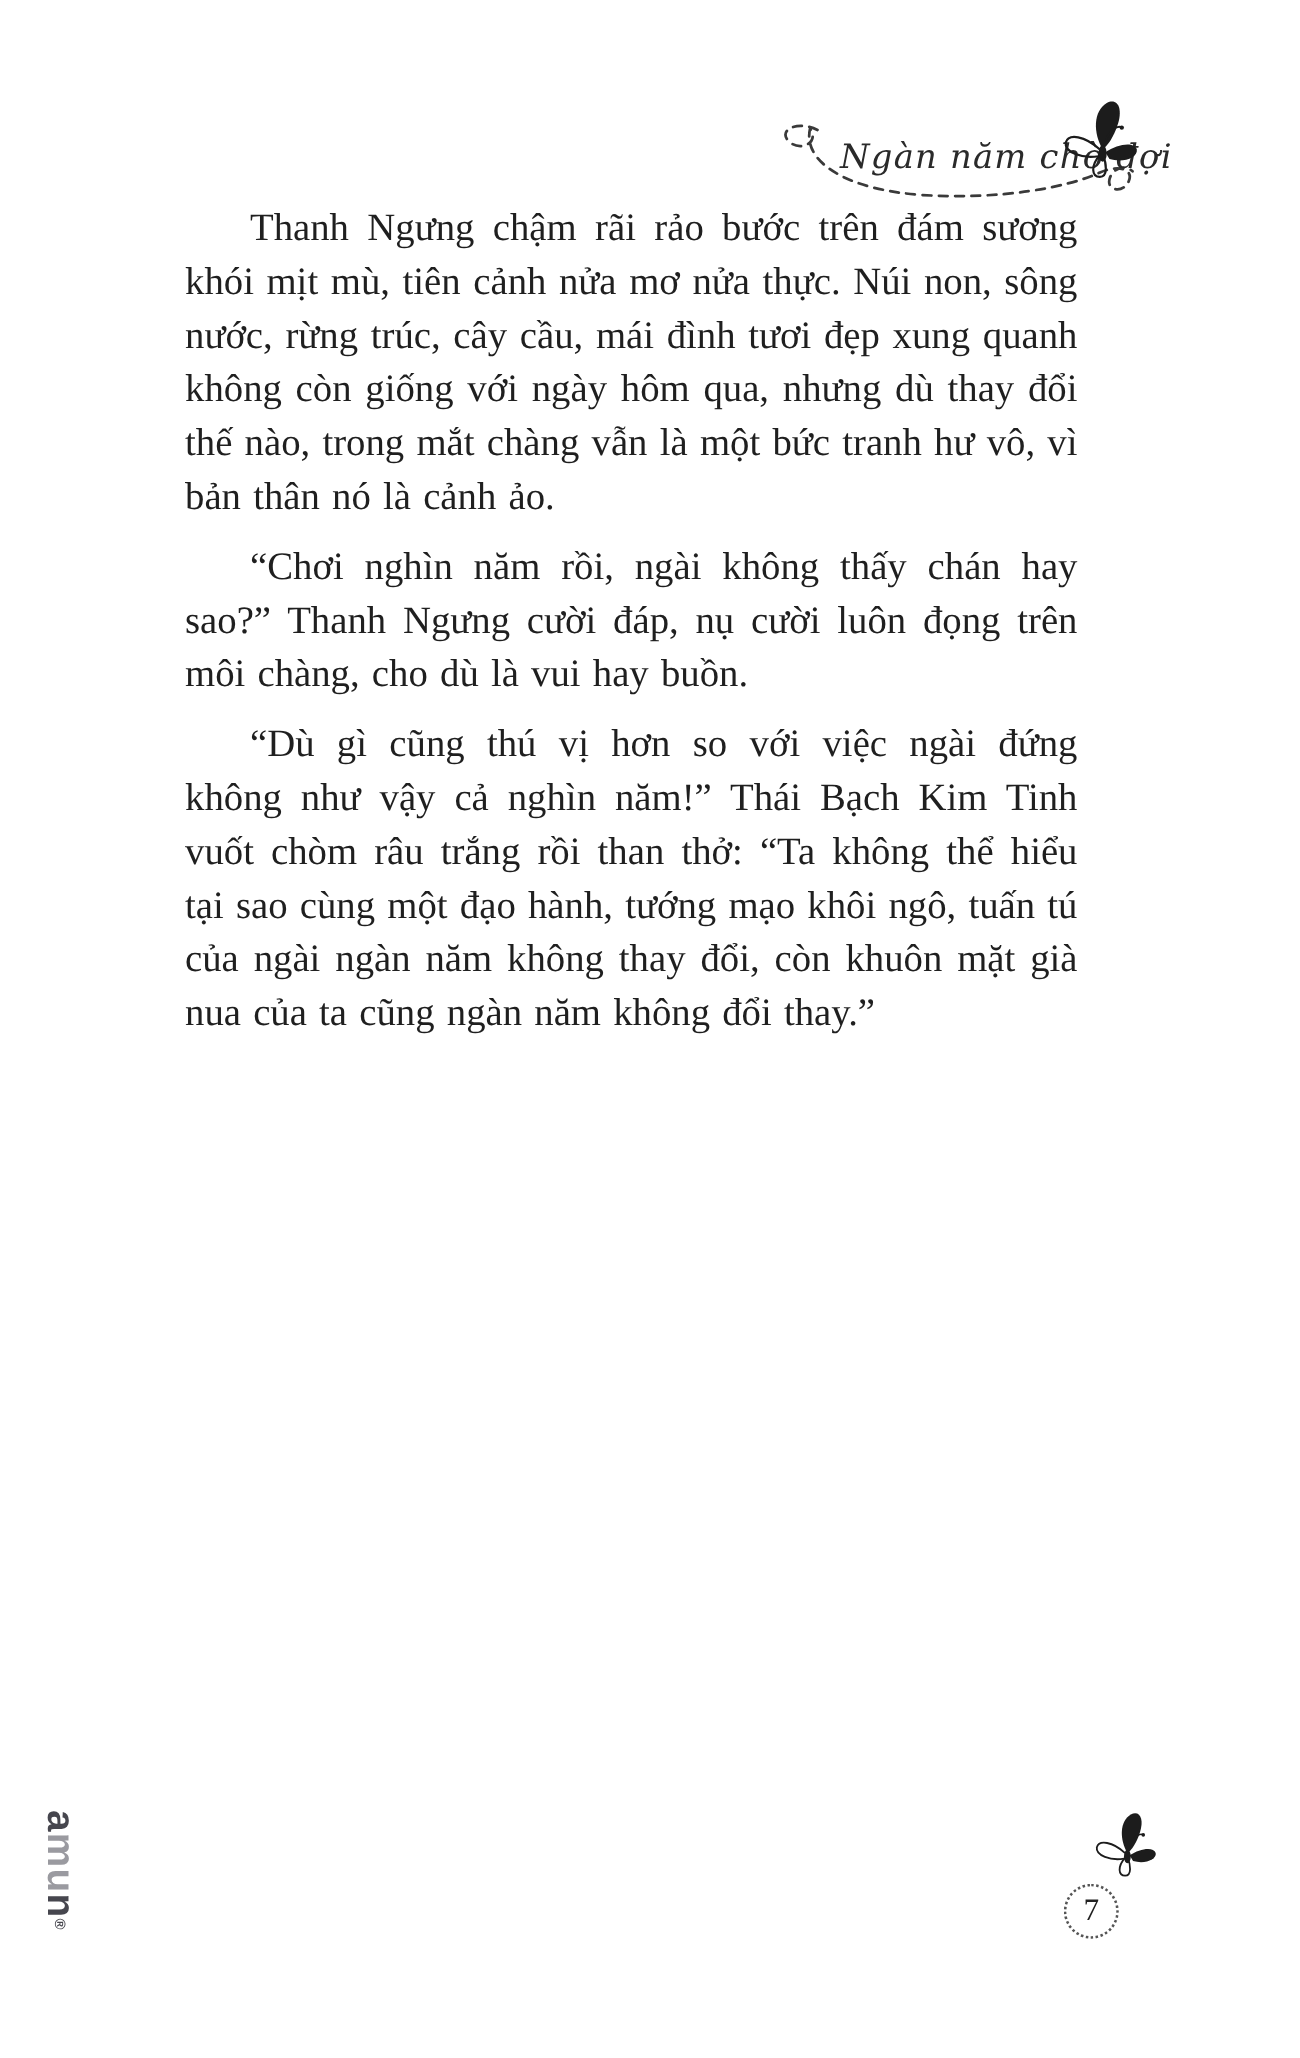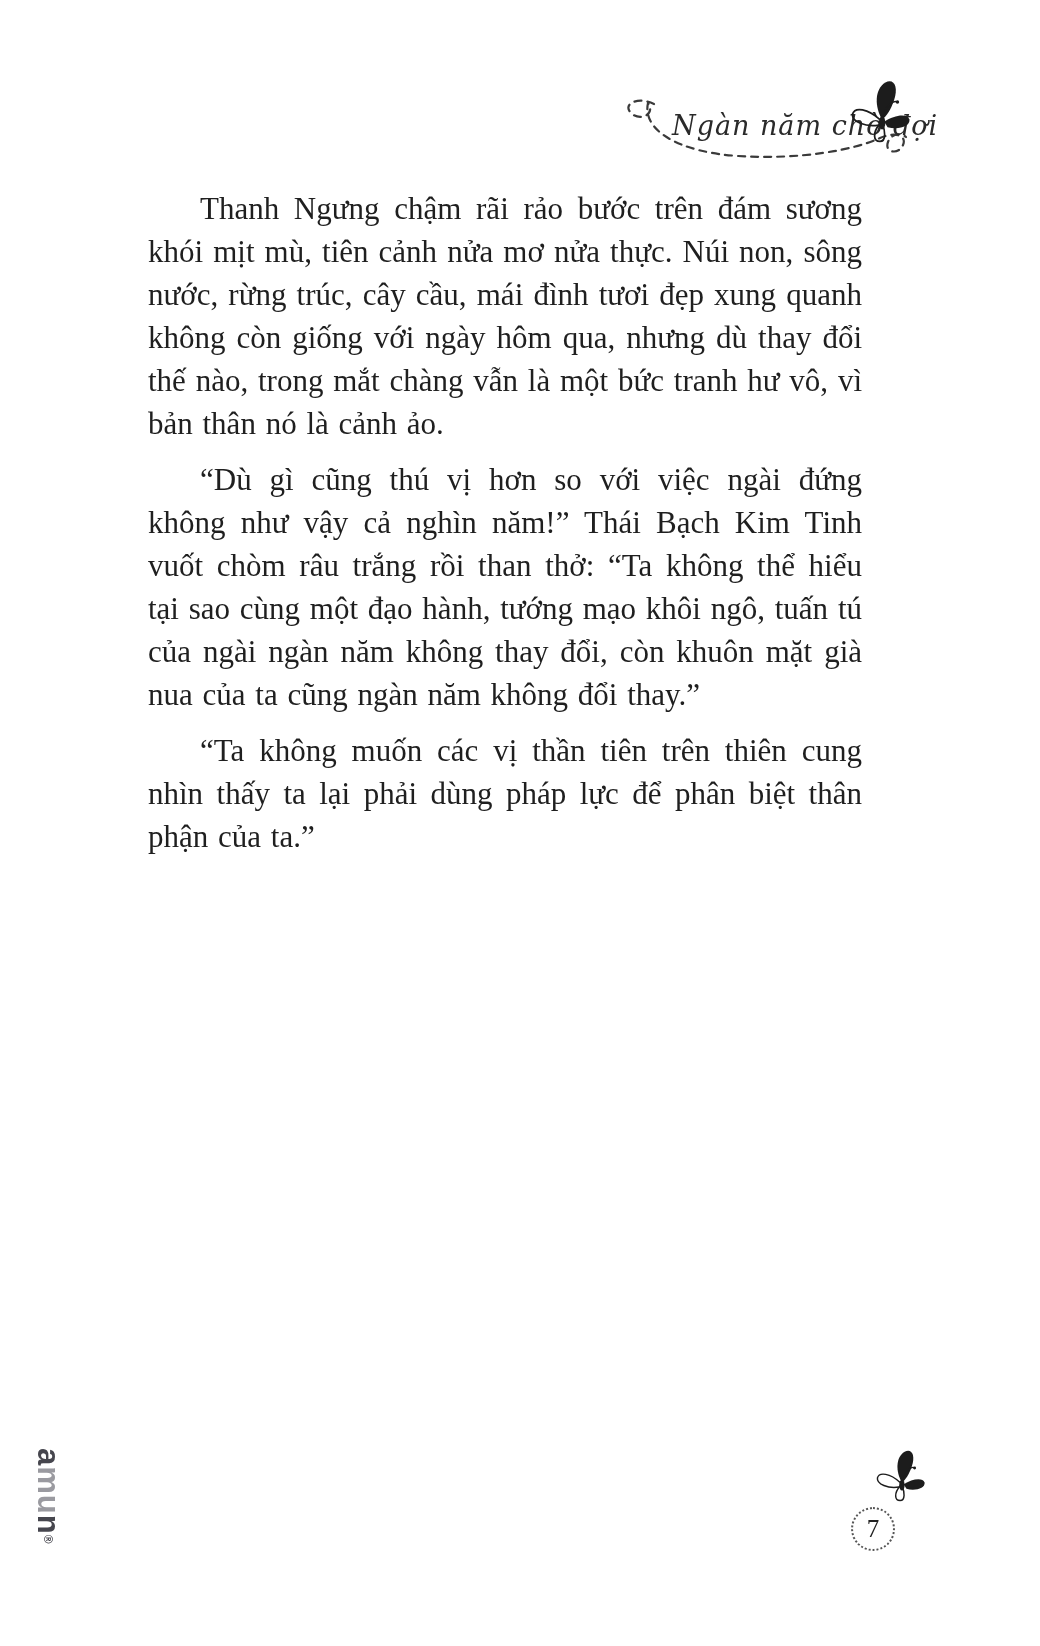--- a/index.html
+++ b/index.html
@@ -42,21 +42,21 @@
     left: 238px;
     top: -2px;
     width: 70px;
     height: 70px;
   }
 
   
   .text-block {
     position: absolute;
     left: 148px;
-    top: 187px;
+    top: 160px;
     width: 714px;
     color: #1f1f1f;
     font-size: 31px;
     line-height: 43px;
     text-align: justify;
   }
   .text-block p {
     margin: 0 0 13px 0;
     text-indent: 52px;
     word-spacing: 2px;
@@ -136,22 +136,22 @@
       <path d="M46 24 C30 16 14 24 23 33 C32 42 48 34 40 23 C34 50 70 72 130 76 C192 80 246 70 272 58 C288 51 299 56 295 65 C291 75 276 73 280 62 C283 54 292 52 298 57" fill="none" stroke="#3a3a3a" stroke-width="2.2" stroke-dasharray="7 6" stroke-linecap="round"></path>
     </svg>
     <span class="header-title">Ngàn năm chờ đợi</span>
     <svg class="butterfly-header" viewBox="0 0 64 64" color="#1c1c1c">
       <use href="#butterfly"></use>
     </svg>
   </div>
 
   <div class="text-block">
     <p>Thanh Ngưng chậm rãi rảo bước trên đám sương khói mịt mù, tiên cảnh nửa mơ nửa thực. Núi non, sông nước, rừng trúc, cây cầu, mái đình tươi đẹp xung quanh không còn giống với ngày hôm qua, nhưng dù thay đổi thế nào, trong mắt chàng vẫn là một bức tranh hư vô, vì bản thân nó là cảnh ảo.</p>
+    <p>“Chơi nghìn năm rồi, ngài không thấy chán hay sao?” Thanh Ngưng cười đáp, nụ cười luôn đọng trên môi chàng, cho dù là vui hay buồn.</p>
     <p>“Dù gì cũng thú vị hơn so với việc ngài đứng không như vậy cả nghìn năm!” Thái Bạch Kim Tinh vuốt chòm râu trắng rồi than thở: “Ta không thể hiểu tại sao cùng một đạo hành, tướng mạo khôi ngô, tuấn tú của ngài ngàn năm không thay đổi, còn khuôn mặt già nua của ta cũng ngàn năm không đổi thay.”</p>
-    <p>“Ta không muốn các vị thần tiên trên thiên cung nhìn thấy ta lại phải dùng pháp lực để phân biệt thân phận của ta.”</p>
   </div>
 
   <div class="publisher-logo">
     <span class="logo-inner"><span class="logo-dark">a</span><span class="logo-gray">m</span><span class="logo-gray">u</span><span class="logo-dark">n</span><span class="logo-reg">®</span></span>
   </div>
 
   <svg class="butterfly-footer" viewBox="0 0 64 64" color="#1c1c1c">
     <use href="#butterfly"></use>
   </svg>
   <div class="pagenum-circle">

